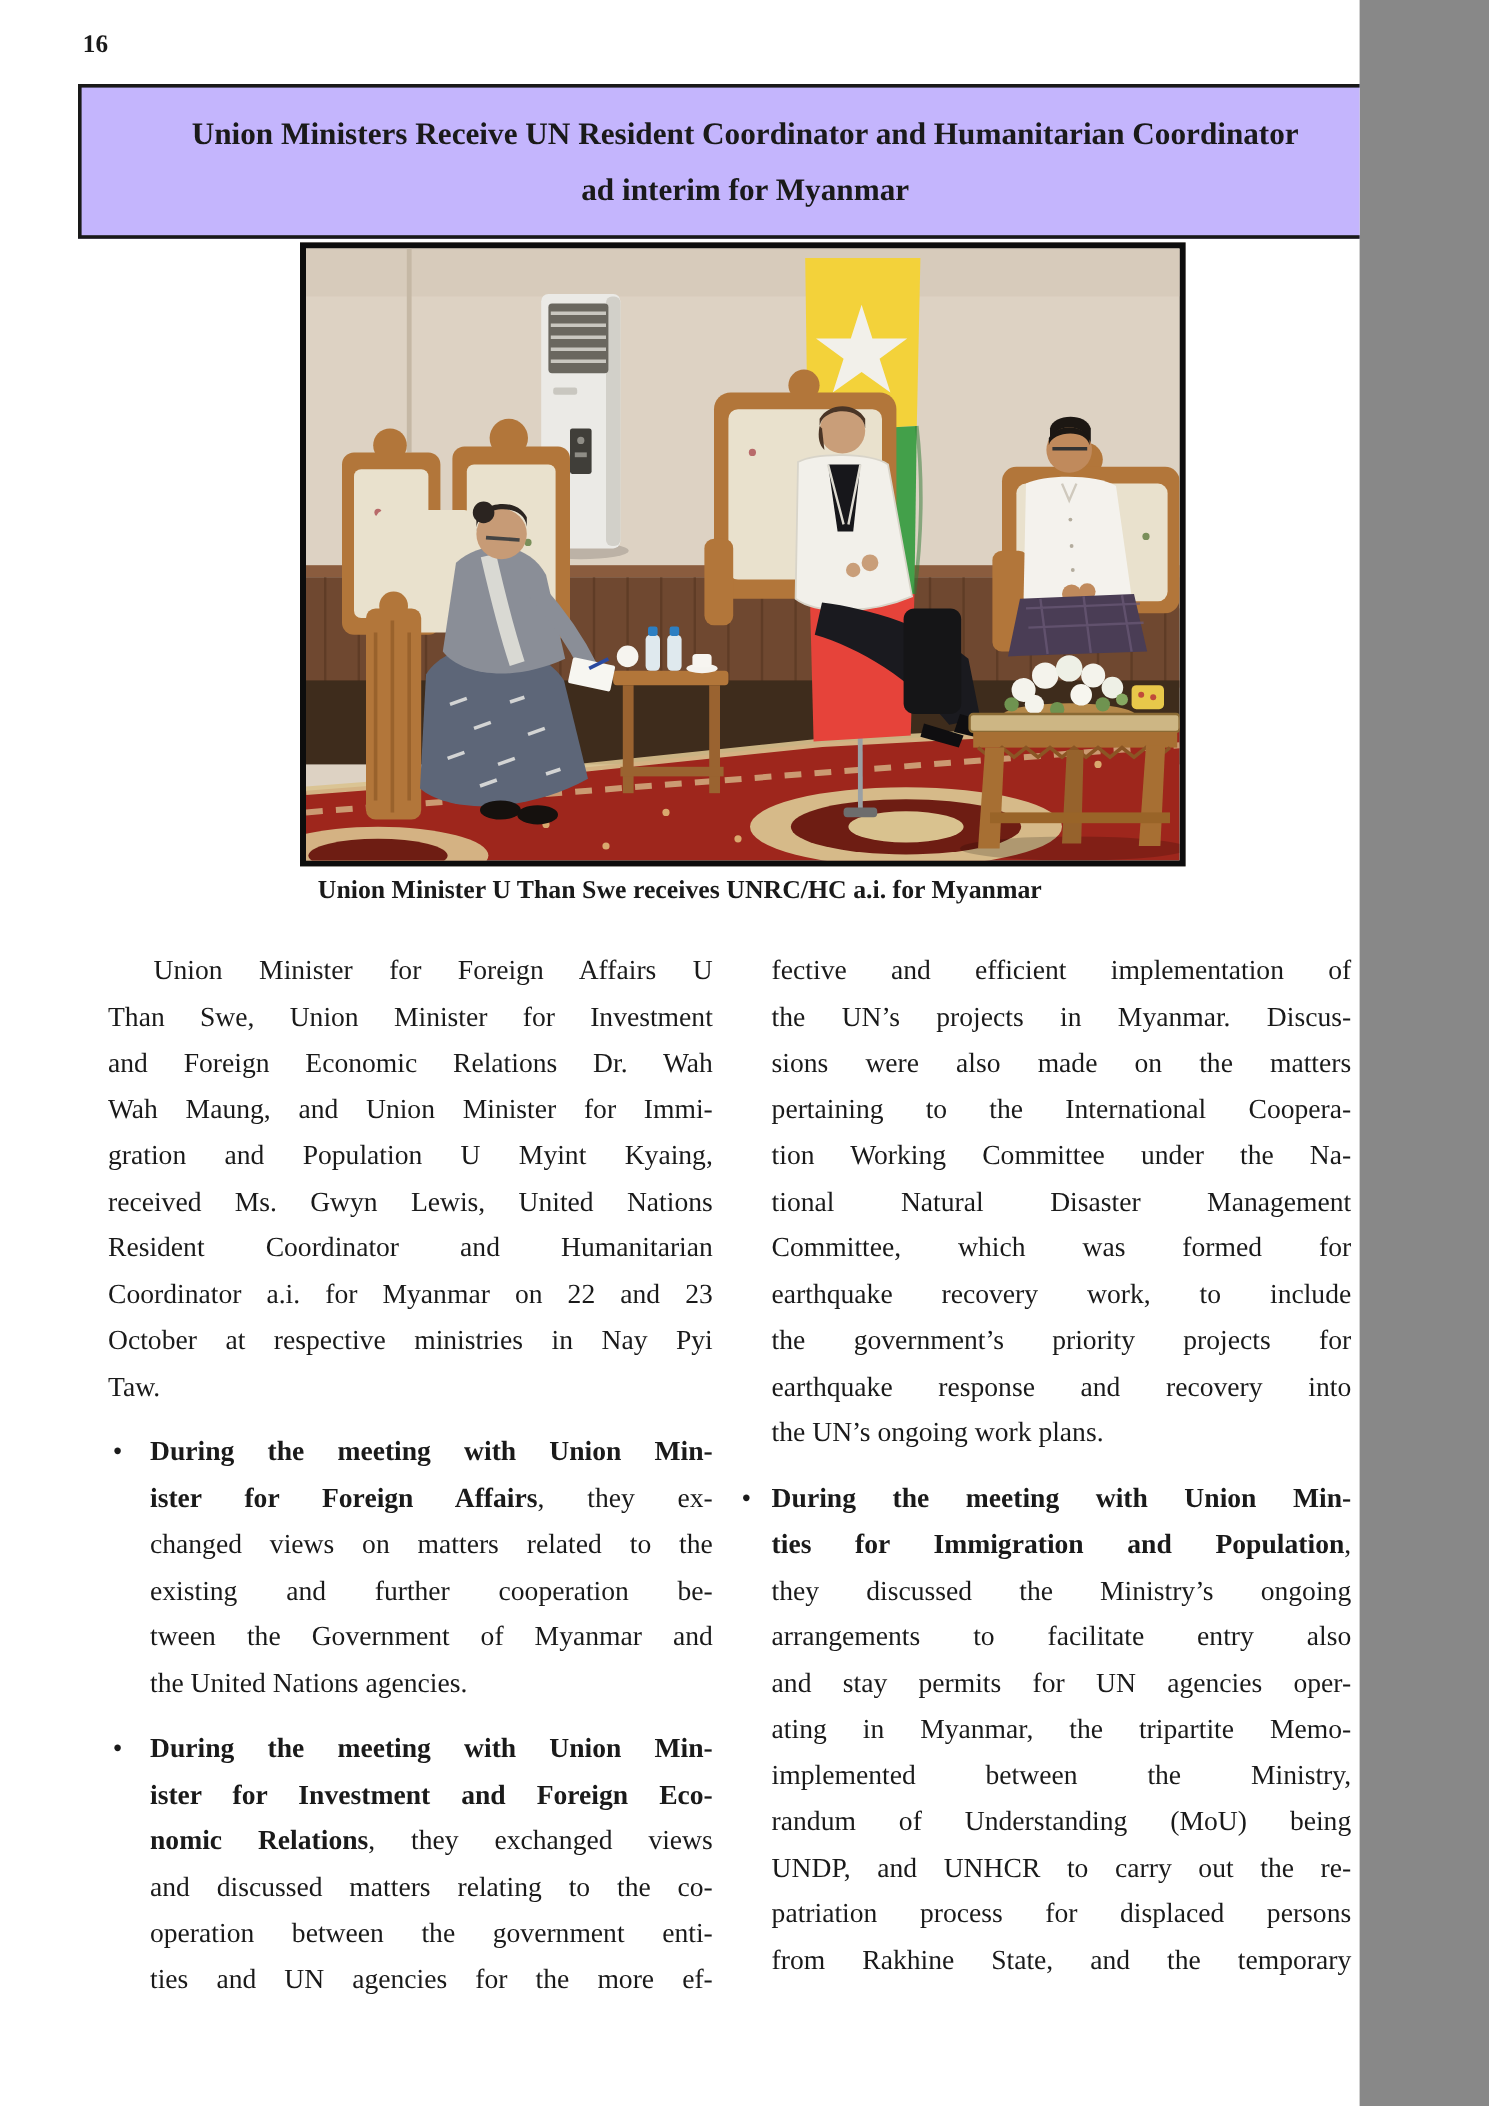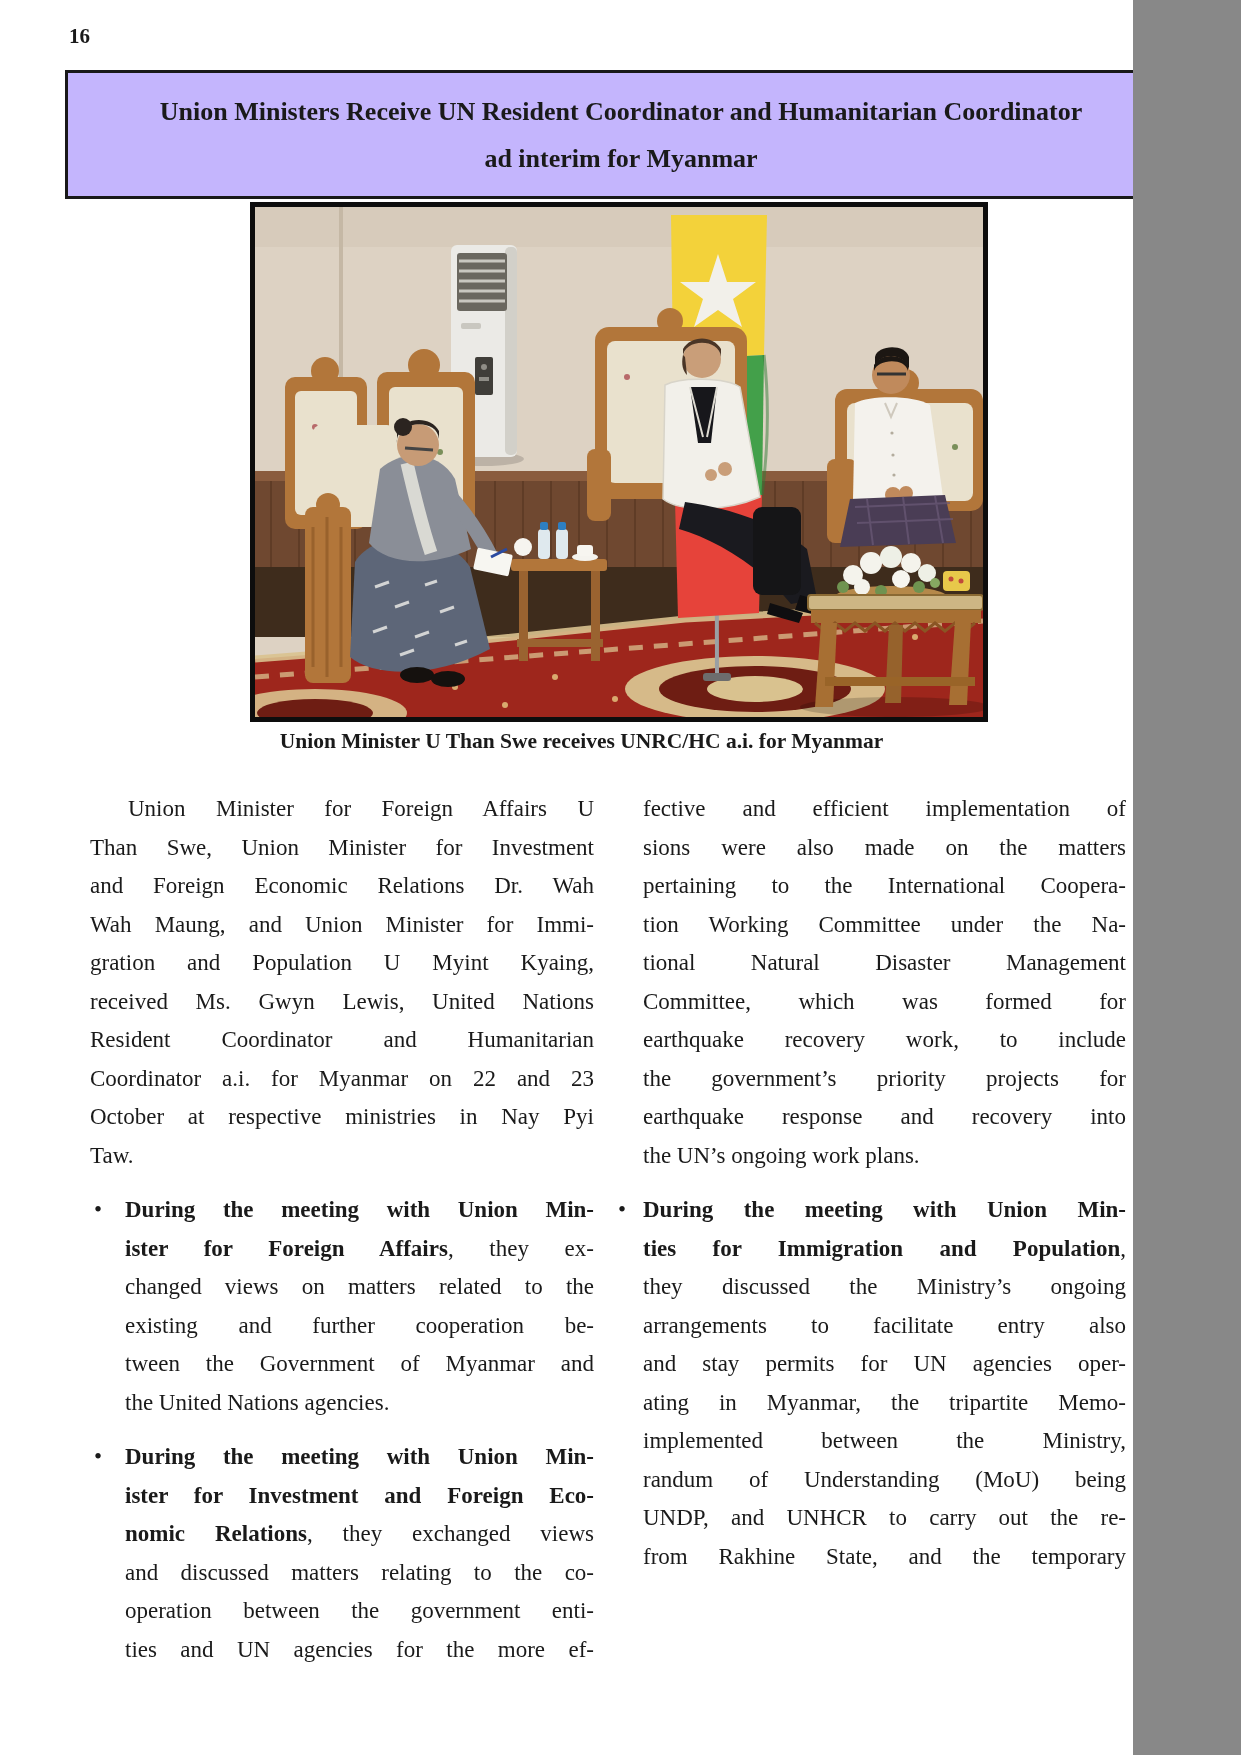--- a/index.html
+++ b/index.html
@@ -6,21 +6,21 @@
   .page{position:relative;width:1133px;height:1755px;background:#ffffff;
         font-family:"Liberation Serif","DejaVu Serif",serif;color:#1a1a1a;overflow:hidden;}
   .page-number{position:absolute;left:69px;top:24px;font-size:21px;font-weight:bold;}
   .banner{position:absolute;left:65px;top:70px;width:1112px;height:129px;box-sizing:border-box;
           background:#c4b5fd;border:3px solid #191919;display:flex;flex-direction:column;
           align-items:center;justify-content:center;text-align:center;}
   .banner .t-line{font-size:26px;font-weight:bold;line-height:47px;white-space:nowrap;}
   .photo-frame{position:absolute;left:250px;top:202px;width:738px;height:520px;box-sizing:border-box;
                border:5px solid #0d0d0d;background:#ddd2c3;}
   .photo-frame svg{display:block;}
-  .caption{position:absolute;left:15px;top:729px;width:100%;text-align:center;
+  .caption{position:absolute;left:0;top:729px;width:100%;text-align:center;
            font-size:21.5px;font-weight:bold;}
   .col{position:absolute;top:790px;font-size:23px;line-height:38.5px;}
   .col-left{left:90px;width:504px;}
   .col-right{left:591px;width:535px;}
   .col-right .block{padding-left:52px;}
   .col-left .bullet{padding-left:35px;}
   .block{position:relative;}
   .block + .block{margin-top:16px;}
   .line{text-align:justify;text-align-last:justify;}
   .line.endline{text-align-last:left;}
@@ -243,20 +243,21 @@
         <div class="line"><span class="bold">ister for Investment and Foreign Eco-</span></div>
         <div class="line"><span class="bold">nomic Relations</span><span>, they exchanged views</span></div>
         <div class="line">and discussed matters relating to the co-</div>
         <div class="line">operation between the government enti-</div>
         <div class="line">ties and UN agencies for the more ef-</div>
       </div>
     </div>
   <div class="col col-right">
       <div class="block para">
         <div class="line">fective and efficient implementation of</div>
+        <div class="line">the UN’s projects in Myanmar. Discus-</div>
         <div class="line">sions were also made on the matters</div>
         <div class="line">pertaining to the International Coopera-</div>
         <div class="line">tion Working Committee under the Na-</div>
         <div class="line">tional Natural Disaster Management</div>
         <div class="line">Committee, which was formed for</div>
         <div class="line">earthquake recovery work, to include</div>
         <div class="line">the government’s priority projects for</div>
         <div class="line">earthquake response and recovery into</div>
         <div class="line endline">the UN’s ongoing work plans.</div>
       </div>
@@ -264,17 +265,18 @@
         <span class="dot">•</span>
         <div class="line"><span class="bold">During the meeting with Union Min-</span></div>
         <div class="line"><span class="bold">ties for Immigration and Population</span><span>,</span></div>
         <div class="line">they discussed the Ministry’s ongoing</div>
         <div class="line">arrangements to facilitate entry also</div>
         <div class="line">and stay permits for UN agencies oper-</div>
         <div class="line">ating in Myanmar, the tripartite Memo-</div>
         <div class="line">implemented between the Ministry,</div>
         <div class="line">randum of Understanding (MoU) being</div>
         <div class="line">UNDP, and UNHCR to carry out the re-</div>
+        <div class="line">patriation process for displaced persons</div>
         <div class="line">from Rakhine State, and the temporary</div>
       </div>
     </div>
 
 </div>
 
 </body></html>

